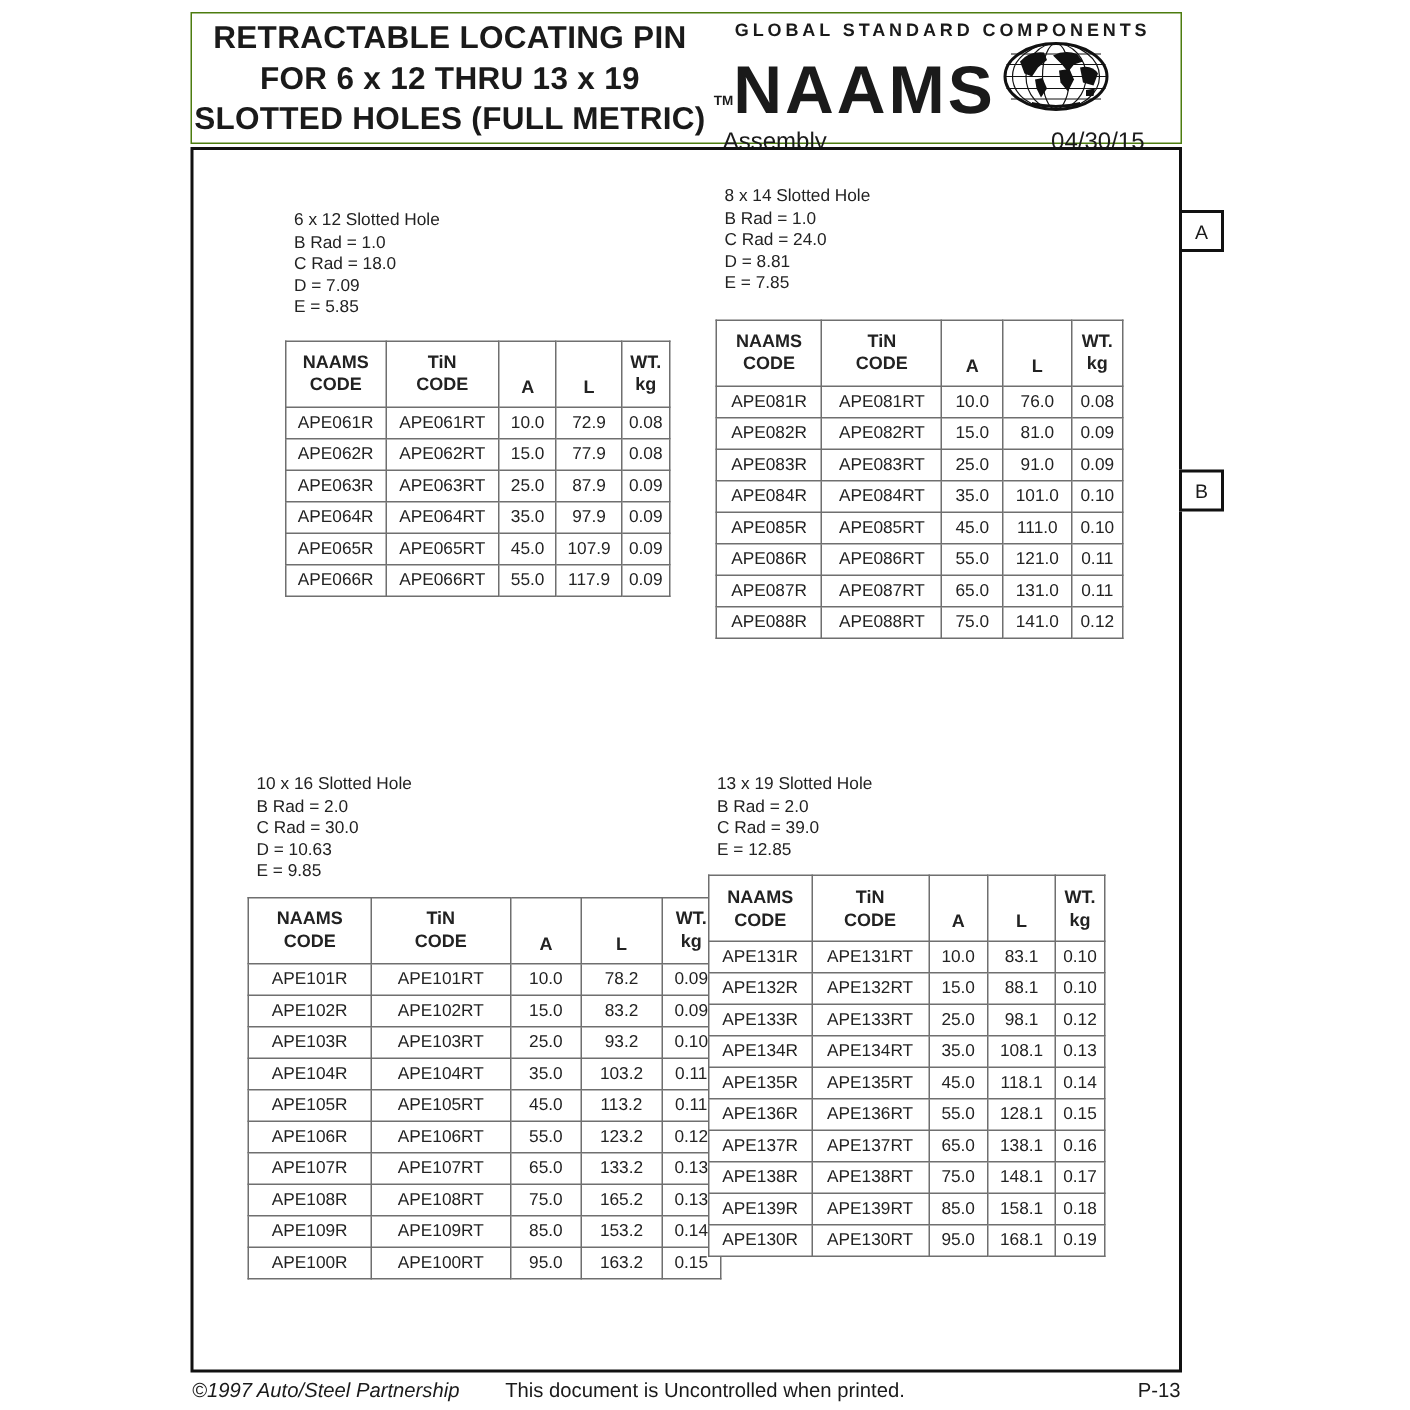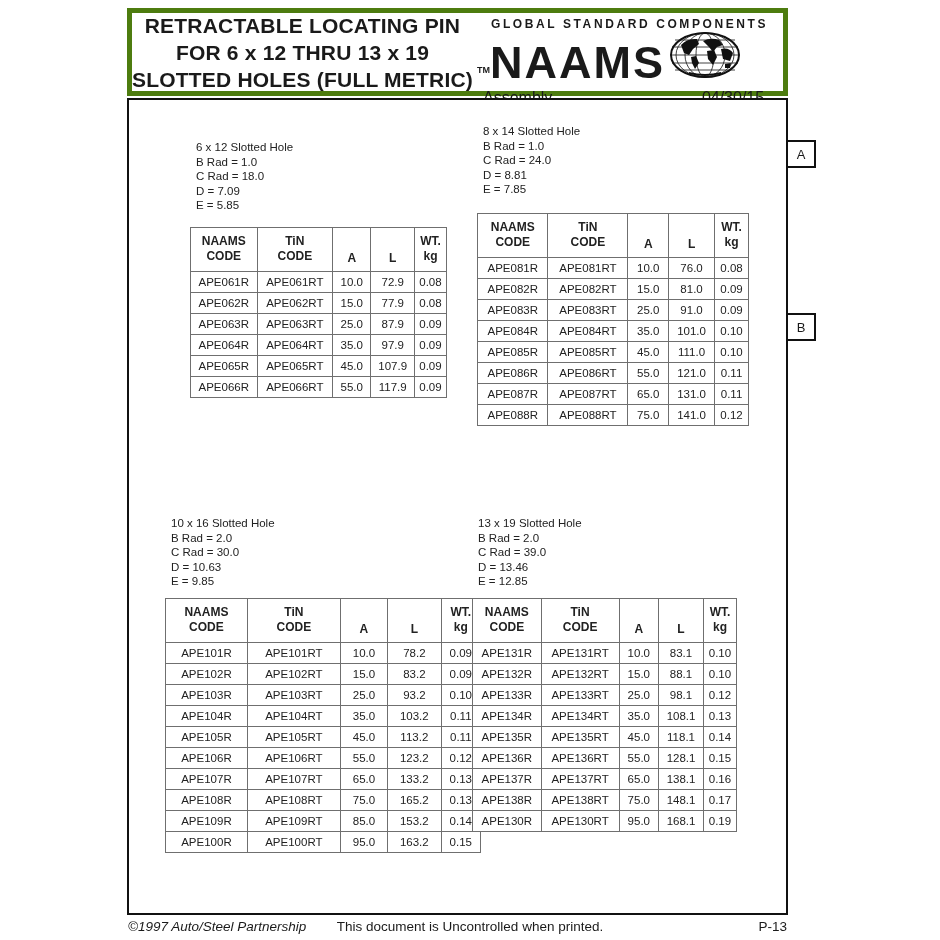--- a/index.html
+++ b/index.html
@@ -8,21 +8,21 @@
     width: 940px; height: 940px;
     position: relative;
     font-family: "Liberation Sans", sans-serif;
     color: #1a1a1a;
   }
 
   
   .header-box {
     position: absolute; left: 127px; top: 8px;
     width: 661px; height: 88px;
-    border: 5px solid #4d7c0f;
+    border: 1px solid #4d7c0f;
     background: #fff;
     display: flex;
   }
   .title-block {
     width: 352px; height: 100%;
     display: flex; flex-direction: column;
     justify-content: center; align-items: center;
     text-align: center;
   }
   .title-line {
@@ -465,21 +465,20 @@
         </tr>
       </tbody>
   </table>
 </div>
 
 <div class="tbl-block t3">
   <div class="tbl-info">
       <div class="info-line">13 x 19 Slotted Hole</div>
       <div class="info-line">B Rad = 2.0</div>
       <div class="info-line">C Rad = 39.0</div>
-      <div class="info-line">D = 13.46</div>
       <div class="info-line">E = 12.85</div>
     </div>
   <table class="spec">
     <colgroup>
         <col class="c1">
         <col class="c2">
         <col class="c3">
         <col class="c4">
         <col class="c5">
       </colgroup>
@@ -556,20 +555,27 @@
           <td>0.16</td>
         </tr>
         <tr>
           <td>APE138R</td>
           <td>APE138RT</td>
           <td>75.0</td>
           <td>148.1</td>
           <td>0.17</td>
         </tr>
         <tr>
+          <td>APE139R</td>
+          <td>APE139RT</td>
+          <td>85.0</td>
+          <td>158.1</td>
+          <td>0.18</td>
+        </tr>
+        <tr>
           <td>APE130R</td>
           <td>APE130RT</td>
           <td>95.0</td>
           <td>168.1</td>
           <td>0.19</td>
         </tr>
       </tbody>
   </table>
 </div>
 

